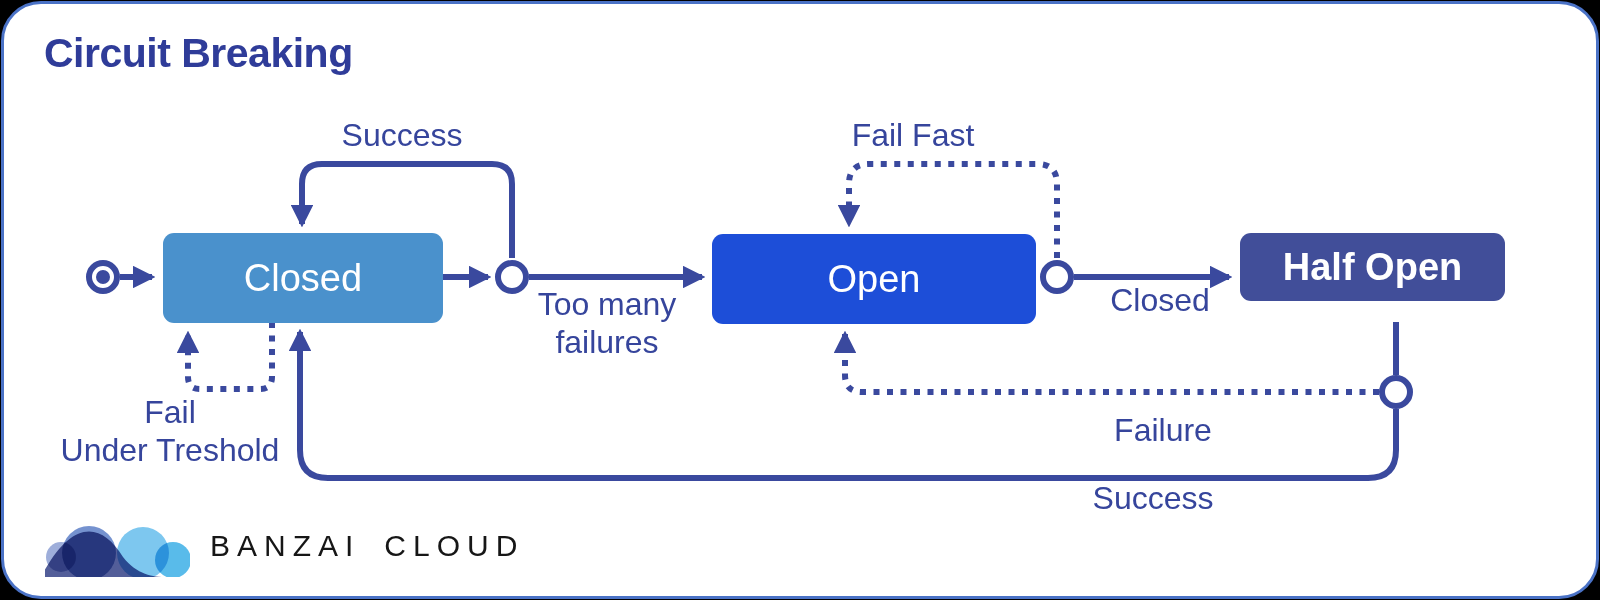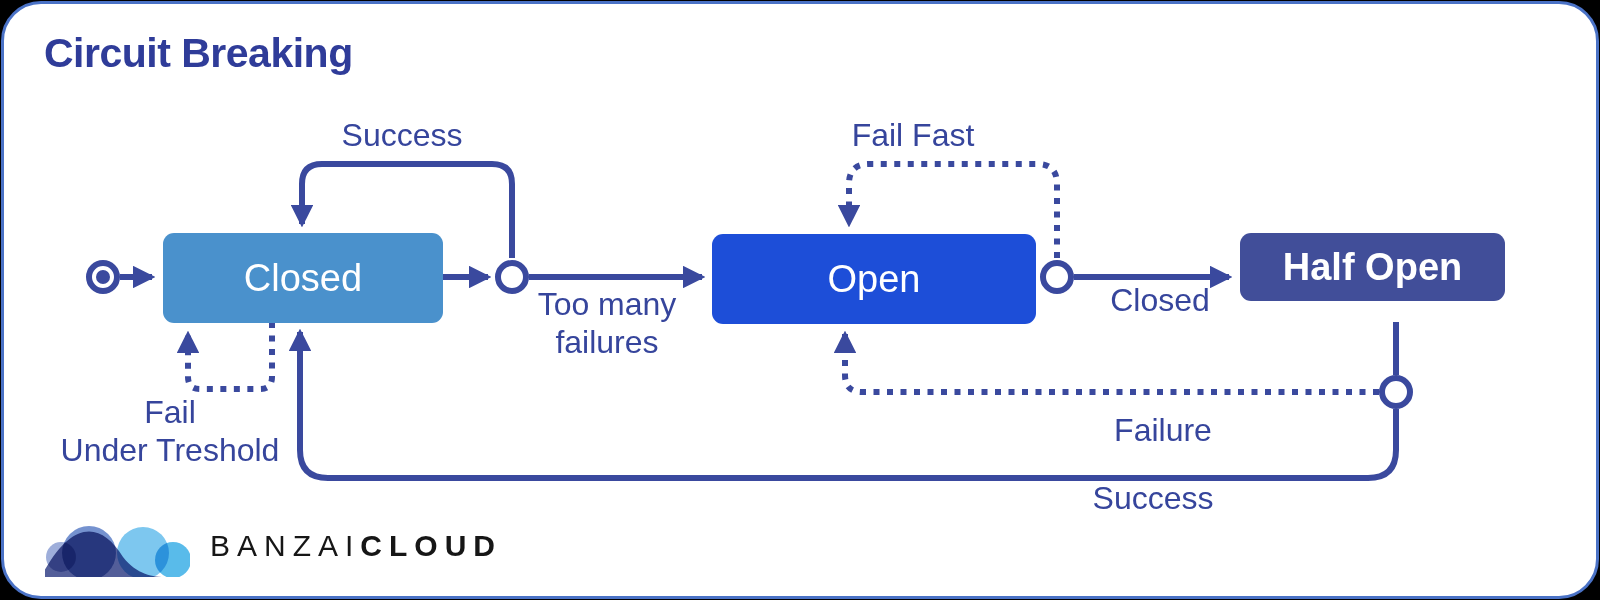--- a/index.html
+++ b/index.html
@@ -42,21 +42,21 @@
   .lbl-success-bottom{left:1153px;top:499px;}
   .logo{
     position:absolute;left:45px;top:512px;height:68px;
     display:flex;align-items:center;gap:20px;
   }
   .logo-mark{width:145px;height:66px;}
   .logo-text{
     font-size:30px;letter-spacing:7px;color:#161616;
     font-weight:400;white-space:nowrap;
   }
-  .logo-text b{font-weight:700;}
+  .logo-text b{font-weight:400;margin-left:24px;}
 </style>
 </head>
 <body>
 
 <div class="card"></div>
 
 <h1 class="title">Circuit Breaking</h1>
 
 <svg class="wires" viewBox="0 0 1600 600" xmlns="http://www.w3.org/2000/svg">
   <defs>

